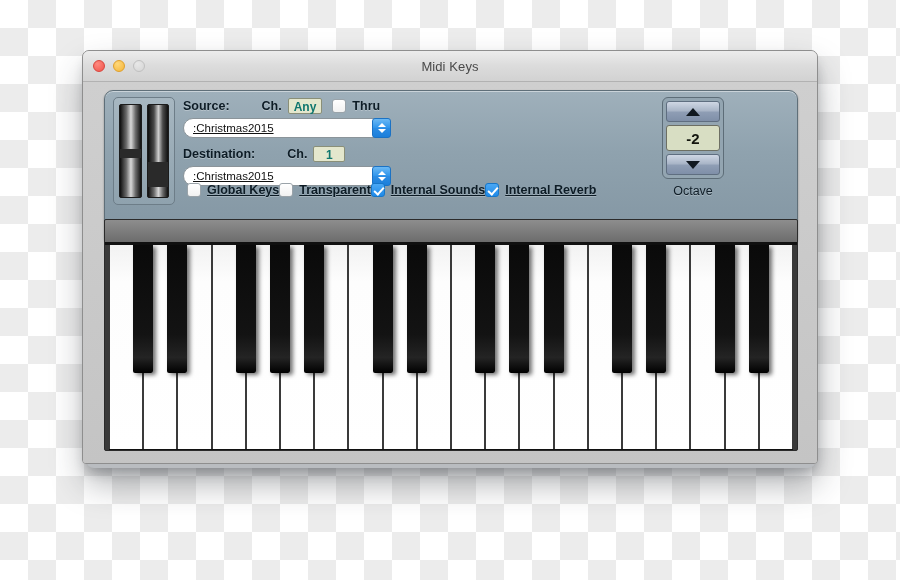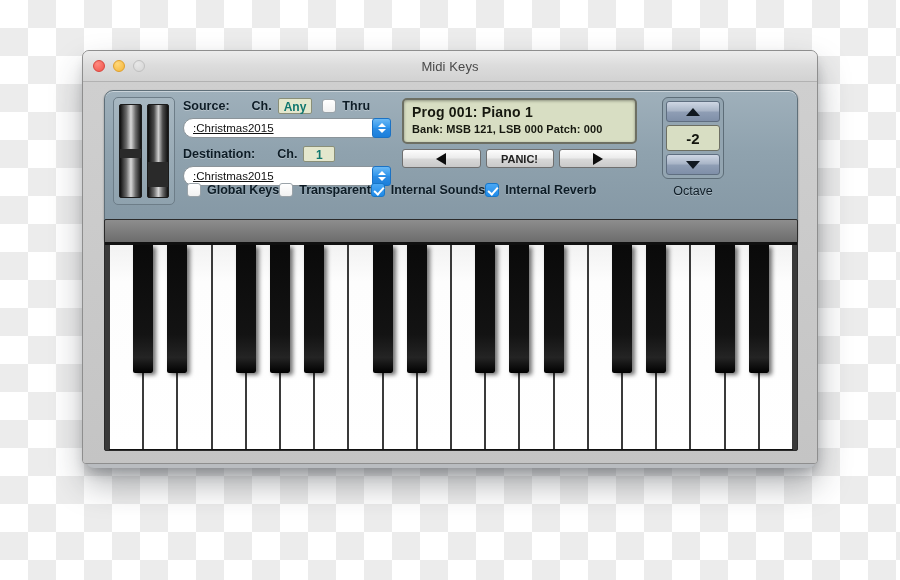--- a/index.html
+++ b/index.html
@@ -147,21 +147,21 @@
     top: 5px;
     width: 230px;
   }
   .row { display: flex; align-items: center; height: 19px; }
   .lbl {
     font-size: 12.5px;
     color: #0d1c26;
     font-weight: 700;
     text-shadow: 0 1px 0 rgba(255,255,255,0.28);
   }
-  .lbl.chlbl { margin-left: 22px; }
+  .lbl.chlbl { margin-left: 32px; }
   .chbox {
     margin-left: 6px;
     min-width: 32px;
     height: 16px;
     line-height: 16px;
     text-align: center;
     font-size: 12px;
     font-weight: 700;
     color: #0f766e;
     background: #e4e7cd;
@@ -237,20 +237,21 @@
     position: absolute;
     left: 82px;
     top: 92px;
     display: flex;
     align-items: center;
     gap: 0;
     font-size: 12.5px;
     color: #0d1c26;
     font-weight: 700;
     text-shadow: 0 1px 0 rgba(255,255,255,0.22);
+    text-decoration: underline;
   }
   .checkstrip .grp { display: flex; align-items: center; }
   .checkstrip .grp + .grp { }
 
   
   .lcd-wrap {
     position: absolute;
     left: 297px;
     top: 7px;
     width: 235px;
@@ -501,37 +502,20 @@
           <span class="grp">
             <span class="cbx on"></span>
             <span class="cbx-label">Internal Sounds</span>
           </span>
           <span class="grp">
             <span class="cbx on"></span>
             <span class="cbx-label">Internal Reverb</span>
           </span>
         </div>
 
-        <div class="lcd-wrap">
-          <div class="lcd">
-            <div class="lcd-line1">Prog 001: Piano 1</div>
-            <div class="lcd-line2">Bank: MSB 121, LSB 000  Patch: 000</div>
-          </div>
-          <div class="lcd-btns">
-            <div class="mbtn prev">
-              <span class="tri-l"></span>
-            </div>
-            <div class="mbtn panic">
-              <span>PANIC!</span>
-            </div>
-            <div class="mbtn next">
-              <span class="tri-r"></span>
-            </div>
-          </div>
-        </div>
 
         <div class="octave-wrap">
           <div class="oct-stack">
             <div class="oct-btn">
               <span class="tri-u"></span>
             </div>
             <div class="oct-val">-2</div>
             <div class="oct-btn">
               <span class="tri-d"></span>
             </div>

